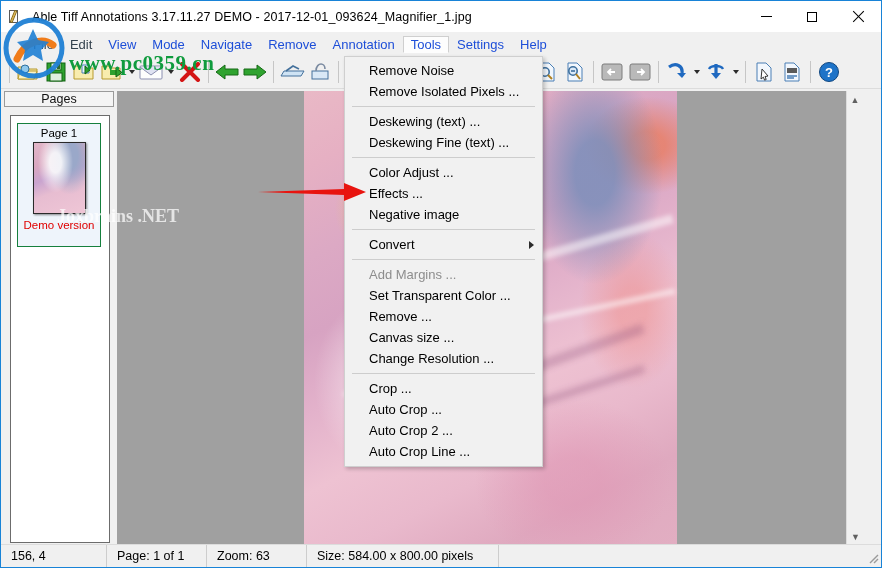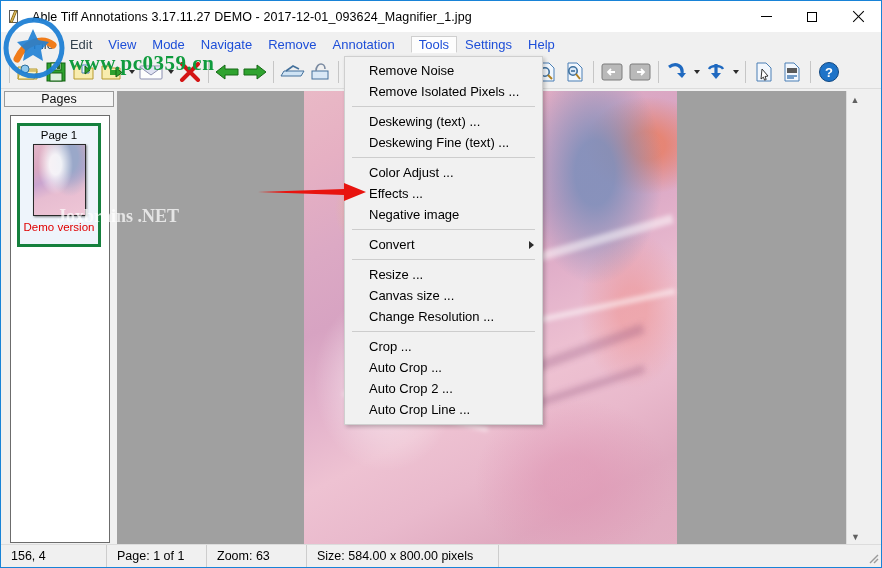--- a/index.html
+++ b/index.html
@@ -78,21 +78,20 @@
   }
   .menu-item {
     padding: 0 7px; display: flex; align-items: center;
     color: #1d4ed8; white-space: nowrap;
     border: 1px solid transparent;
   }
   .menu-item.open {
     background: #fdfdfd;
     border: 1px solid #cfcfcf;
     border-bottom-color: #fdfdfd;
-    margin-left: 8px;
   }
   .menu-item.faded { color: #33414d; }
 
   
   #toolbar {
     position: absolute; left: 0; top: 55px;
     width: 880px; height: 33px;
     background: #f0f0f0;
     display: flex; align-items: center;
     padding-left: 4px;
@@ -131,21 +130,21 @@
     font-size: 12.5px; color: #111;
   }
   #pages-list {
     position: absolute; left: 6px; top: 24px;
     width: 100px; height: 428px;
     background: #ffffff; border: 1px solid #6c6c6c;
     padding: 7px 6px;
   }
   #page-thumb {
     width: 84px; height: 124px;
-    border: 3px solid #15803d;
+    border: 1px solid #15803d;
     background: #eef4fb;
     display: flex; flex-direction: column;
     align-items: center;
     padding-top: 3px;
   }
   #page-thumb-label { font-size: 11.5px; color: #000; }
   #page-thumb-img {
     width: 53px; height: 72px; margin-top: 3px;
     border: 1px solid #2a2a2a;
     background:
@@ -524,21 +523,23 @@
     <div class="dd-sep"></div>
     <div class="dd-item">Color Adjust ...</div>
     <div class="dd-item">Effects ...</div>
     <div class="dd-item">Negative image</div>
     <div class="dd-sep"></div>
     <div class="dd-item">
       <span>Convert</span>
       <span class="dd-sub-arrow"></span>
     </div>
     <div class="dd-sep"></div>
-    <div class="dd-item">Resize ...</div>
+    <div class="dd-item disabled">Add Margins ...</div>
+    <div class="dd-item">Set Transparent Color ...</div>
+    <div class="dd-item">Remove ...</div>
     <div class="dd-item">Canvas size ...</div>
     <div class="dd-item">Change Resolution ...</div>
     <div class="dd-sep"></div>
     <div class="dd-item">Crop ...</div>
     <div class="dd-item">Auto Crop ...</div>
     <div class="dd-item">Auto Crop 2 ...</div>
     <div class="dd-item">Auto Crop Line ...</div>
   </div>
 
   <div id="menu-watermark">Joxbrains .NET</div>

